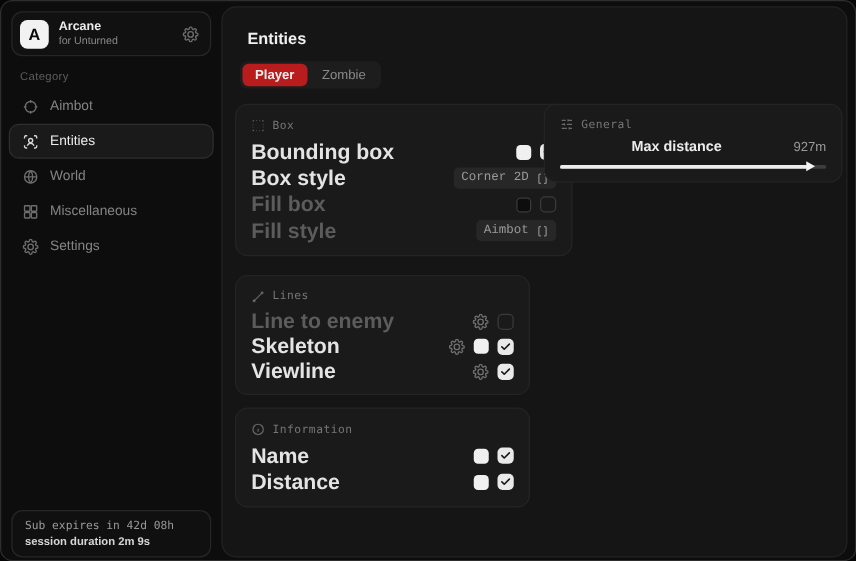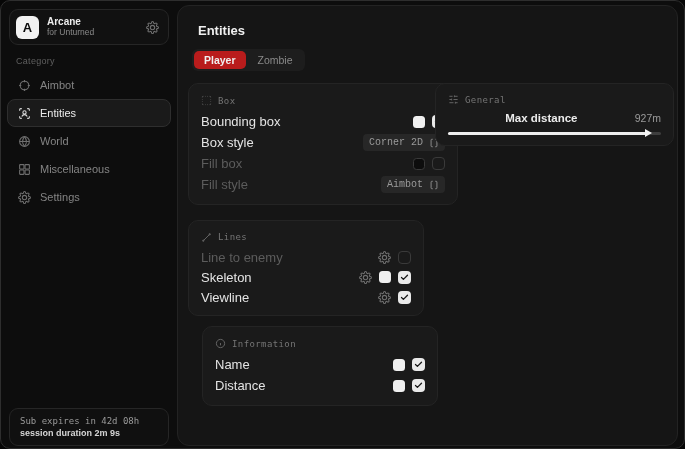--- a/index.html
+++ b/index.html
@@ -67,31 +67,31 @@
     display:flex; align-items:center; color:#8a8a8a; cursor:pointer; white-space:nowrap;
   }
   .tab.active { background:#b91c1c; color:#f0f0f0; font-weight:600; }
 
   .card {
     position:absolute; background:#1a1a1a; border:1px solid #242424; border-radius:10px;
     padding:9px 12px 8px 12px; display:flex; flex-direction:column;
   }
   .card-box  { left:10px;  top:77px;  width:270px; height:122px; }
   .card-lines{ left:10px;  top:214px; width:236px; height:96px;  }
-  .card-info { left:24px;  top:320px; width:236px; height:80px;  }
+  .card-info { left:10px;  top:320px; width:236px; height:80px;  }
   .card-gen  { left:257px; top:77px;  width:239px; height:63px;  }
 
   .card-header {
     display:flex; align-items:center; gap:6px; height:15px; margin-bottom:3px;
     font-family:"DejaVu Sans Mono", monospace; font-size:9px; color:#757575; letter-spacing:.4px;
   }
   .card-header .hdr-ic { width:11px; height:11px; color:#6a6a6a; }
 
   .row { height:21px; display:flex; align-items:center; }
-  .row-label { flex:1; font-size:13px; font-weight:400; color:#e4e4e4; }
+  .row-label { flex:1; font-size:17px; font-weight:700; color:#e4e4e4; }
   .row.disabled .row-label { color:#5c5c5c; }
   .row.disabled .checkbox.unchecked { border-color:#3a3a3a; }
   .controls { display:flex; align-items:center; gap:7px; }
 
   .swatch { width:12px; height:12px; border-radius:3.5px; cursor:pointer; }
   .swatch.dark { border:1px solid #3a3a3a; }
 
   .checkbox { width:13px; height:13px; border-radius:4px; cursor:pointer;
     display:flex; align-items:center; justify-content:center; }
   .checkbox.checked { background:#e9e9e9; }

